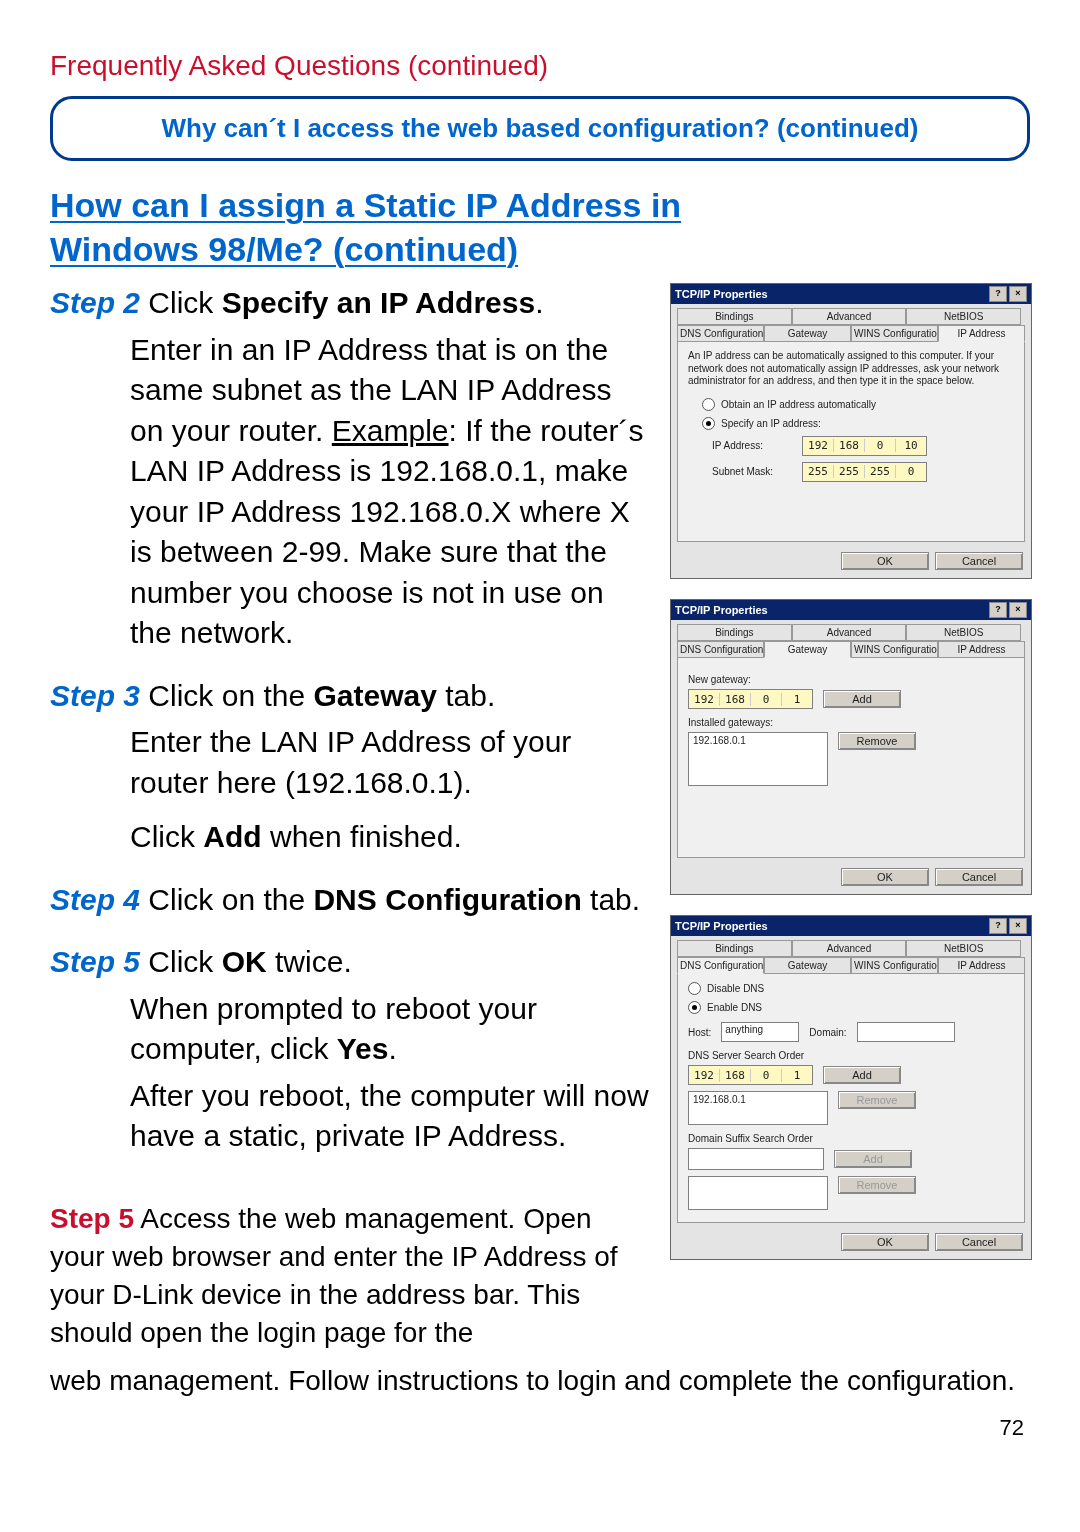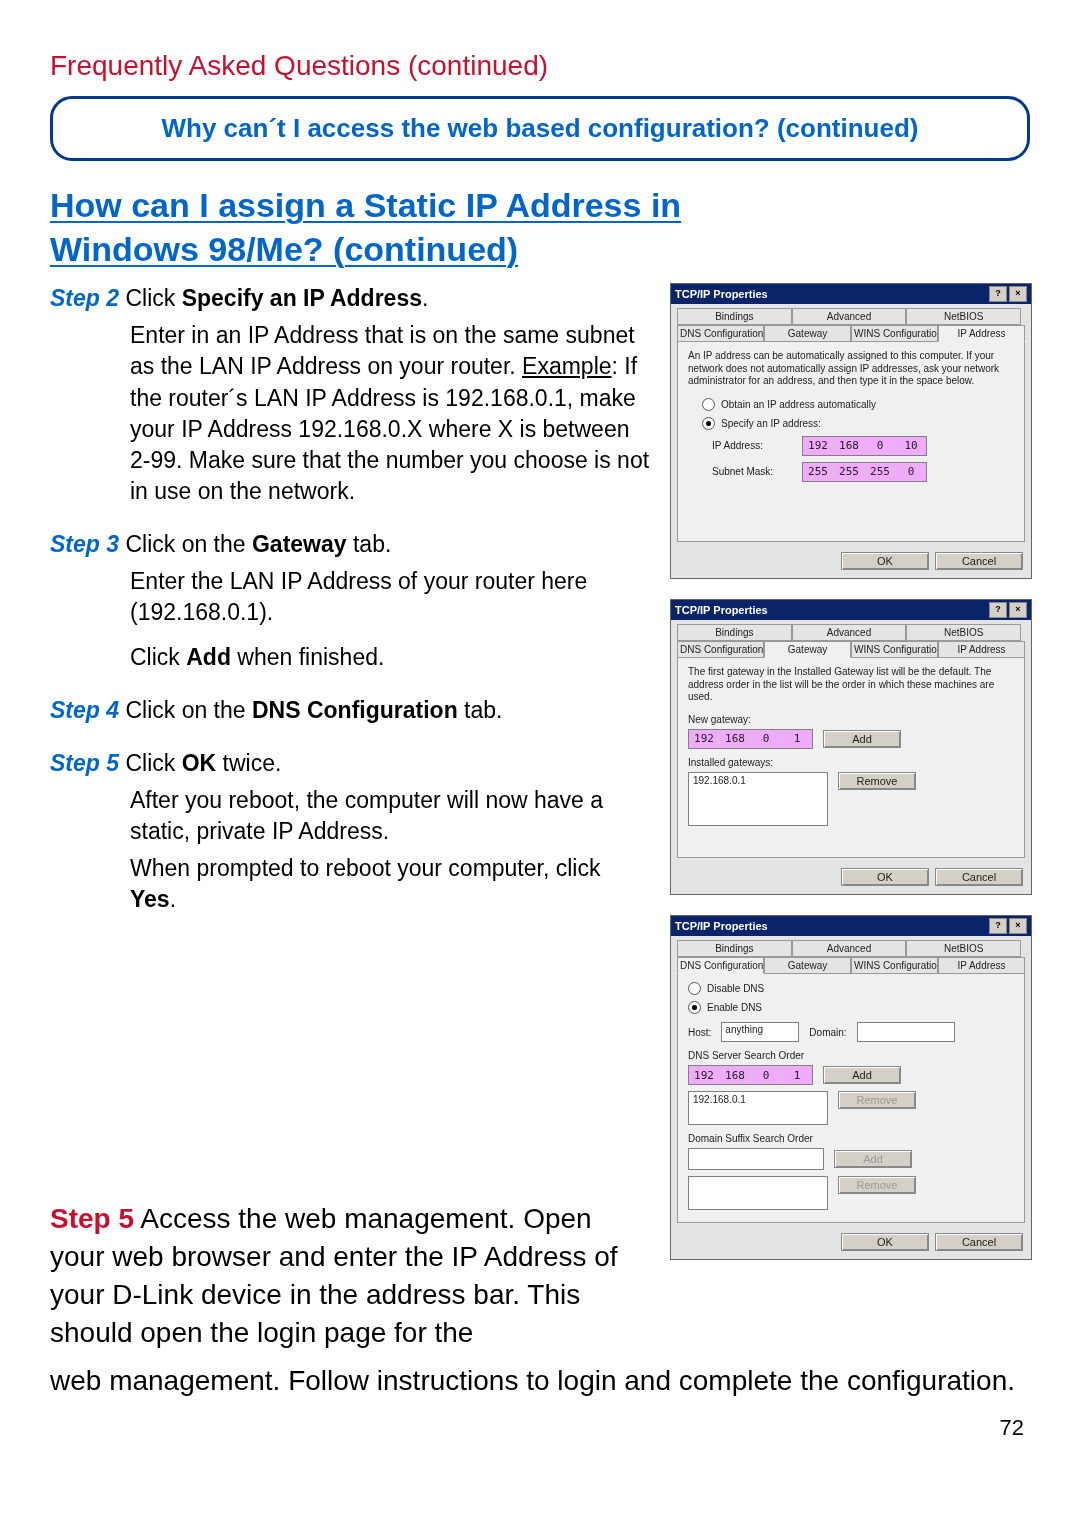--- a/index.html
+++ b/index.html
@@ -43,21 +43,21 @@
     text-decoration-thickness: 2px;
     text-underline-offset: 4px;
     margin-bottom: 12px;
   }
   .content-row {
     display: flex;
     gap: 18px;
   }
   .left-col {
     flex: 1;
-    font-size: 23px;
+    font-size: 30px;
     line-height: 1.35;
   }
   .right-col {
     width: 360px;
     flex-shrink: 0;
   }
   .step-label {
     color: #0066cc;
     font-weight: bold;
     font-style: italic;
@@ -172,21 +172,21 @@
     content: ""; width: 5px; height: 5px; border-radius: 50%; background: #000;
   }
   .field-row {
     display: flex; align-items: center; gap: 20px;
     margin: 6px 0 6px 24px;
     font-size: 10px;
   }
   .segbox {
     display: inline-flex;
     border: 1px solid #808080;
-    background: #f0abfc;
+    background: #fef9c3;
     height: 18px;
     font-family: monospace;
     font-size: 11px;
     align-items: center;
   }
   .segbox span {
     width: 30px; text-align: center; border-right: 1px solid #ccc;
   }
   .segbox span:last-child { border-right: none; }
   .dlg-bottom {
@@ -272,24 +272,24 @@
           <span>Click </span><span class="b">Add</span><span> when finished.</span>
         </div>
       </div>
 
       <div class="step-block">
         <span class="step-label">Step 4</span><span> Click on the </span><span class="b">DNS Configuration</span><span> tab.</span>
       </div>
 
       <div class="step-block">
         <span class="step-label">Step 5</span><span> Click </span><span class="b">OK</span><span> twice.</span>
-        <div class="indent">After you reboot, the computer will now have a static, private IP Address.</div>
         <div class="indent">
           <span>When prompted to reboot your computer, click </span><span class="b">Yes</span><span>.</span>
         </div>
+        <div class="indent">After you reboot, the computer will now have a static, private IP Address.</div>
       </div>
 
     </div>
 
     <div class="right-col">
 
       <div class="dialog">
         <div class="dlg-title">
           <span>TCP/IP Properties</span>
           <div class="dlg-title-btns">
@@ -356,21 +356,20 @@
           <div class="tab">Advanced</div>
           <div class="tab">NetBIOS</div>
         </div>
         <div class="tabs-row2">
           <div class="tab">DNS Configuration</div>
           <div class="tab active">Gateway</div>
           <div class="tab">WINS Configuration</div>
           <div class="tab">IP Address</div>
         </div>
         <div class="dlg-body">
-          <div class="dlg-desc">The first gateway in the Installed Gateway list will be the default. The address order in the list will be the order in which these machines are used.</div>
           <div class="group-title">New gateway:</div>
           <div class="row-flex">
             <div class="segbox">
               <span>192</span>
                 <span>168</span>
                 <span>0</span>
                 <span>1</span>
             </div>
             <div class="winbtn" style="min-width:60px">Add</div>
           </div>

